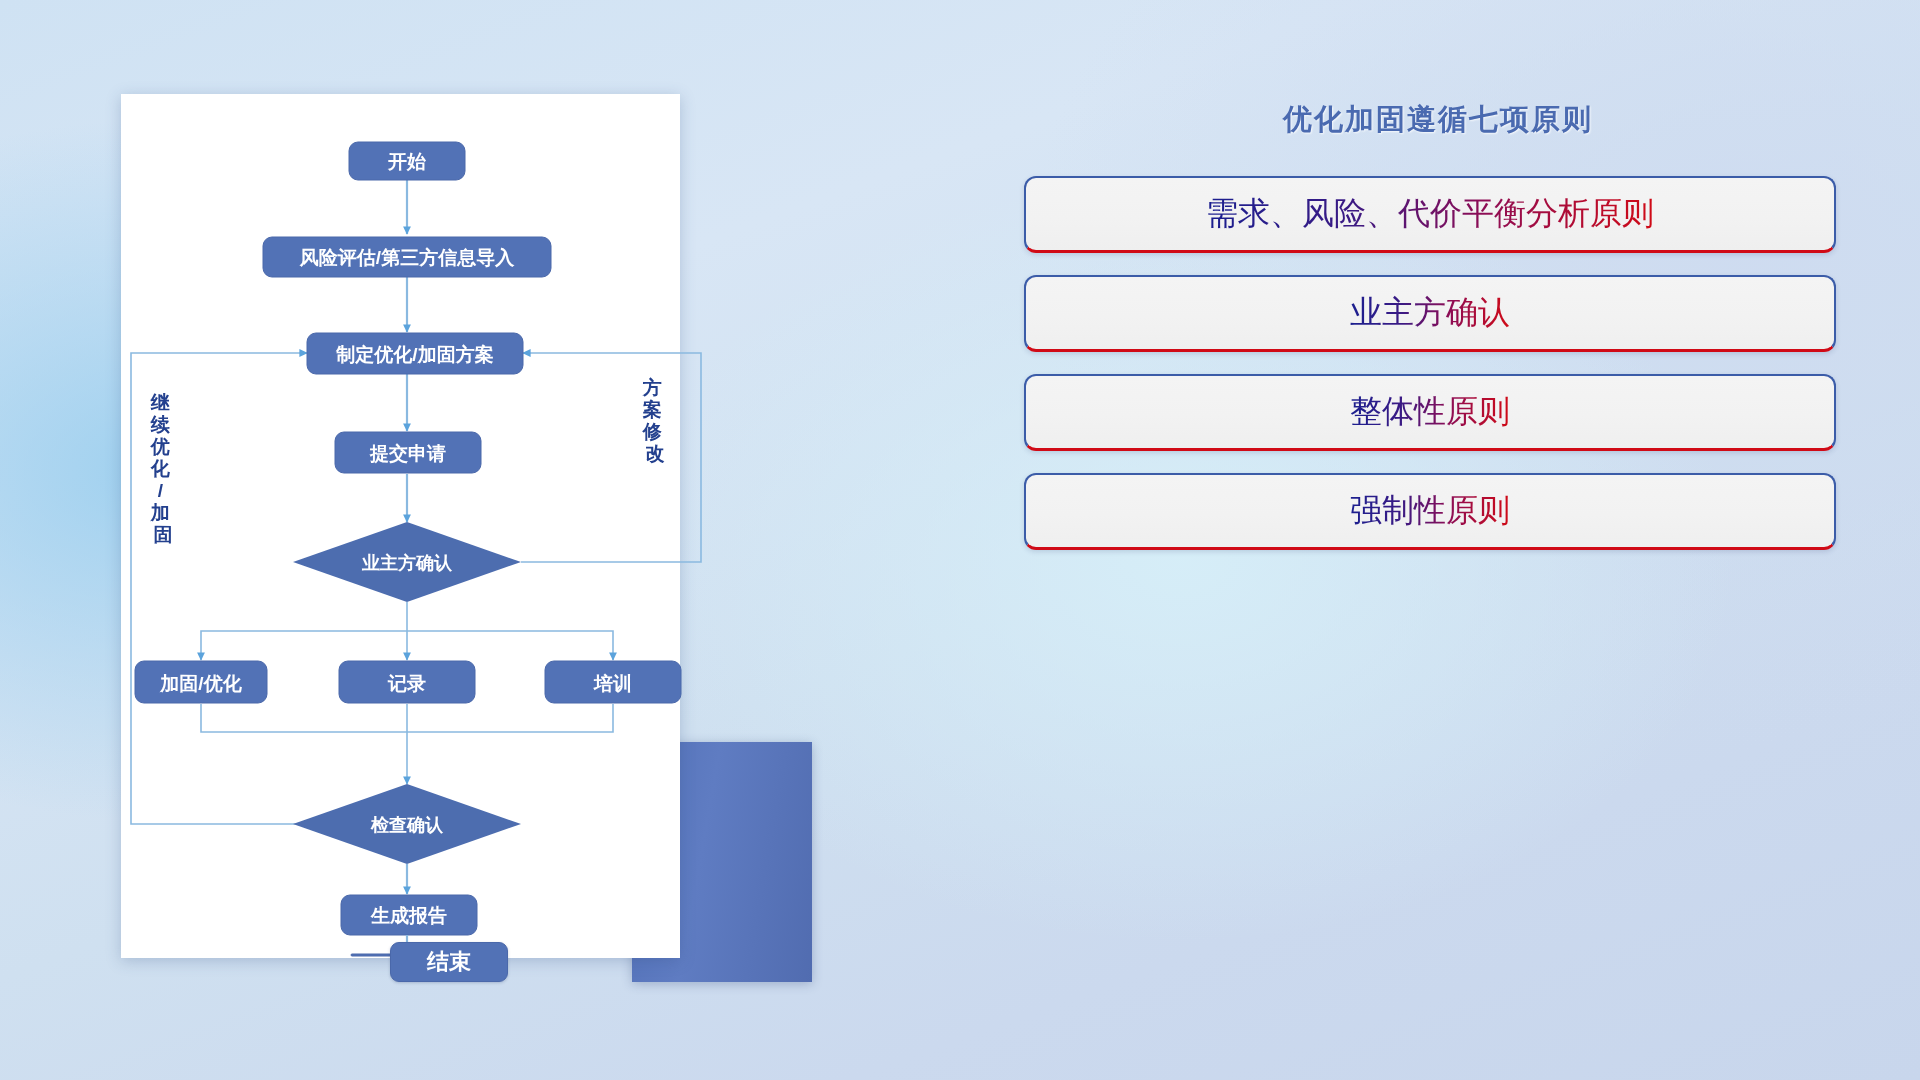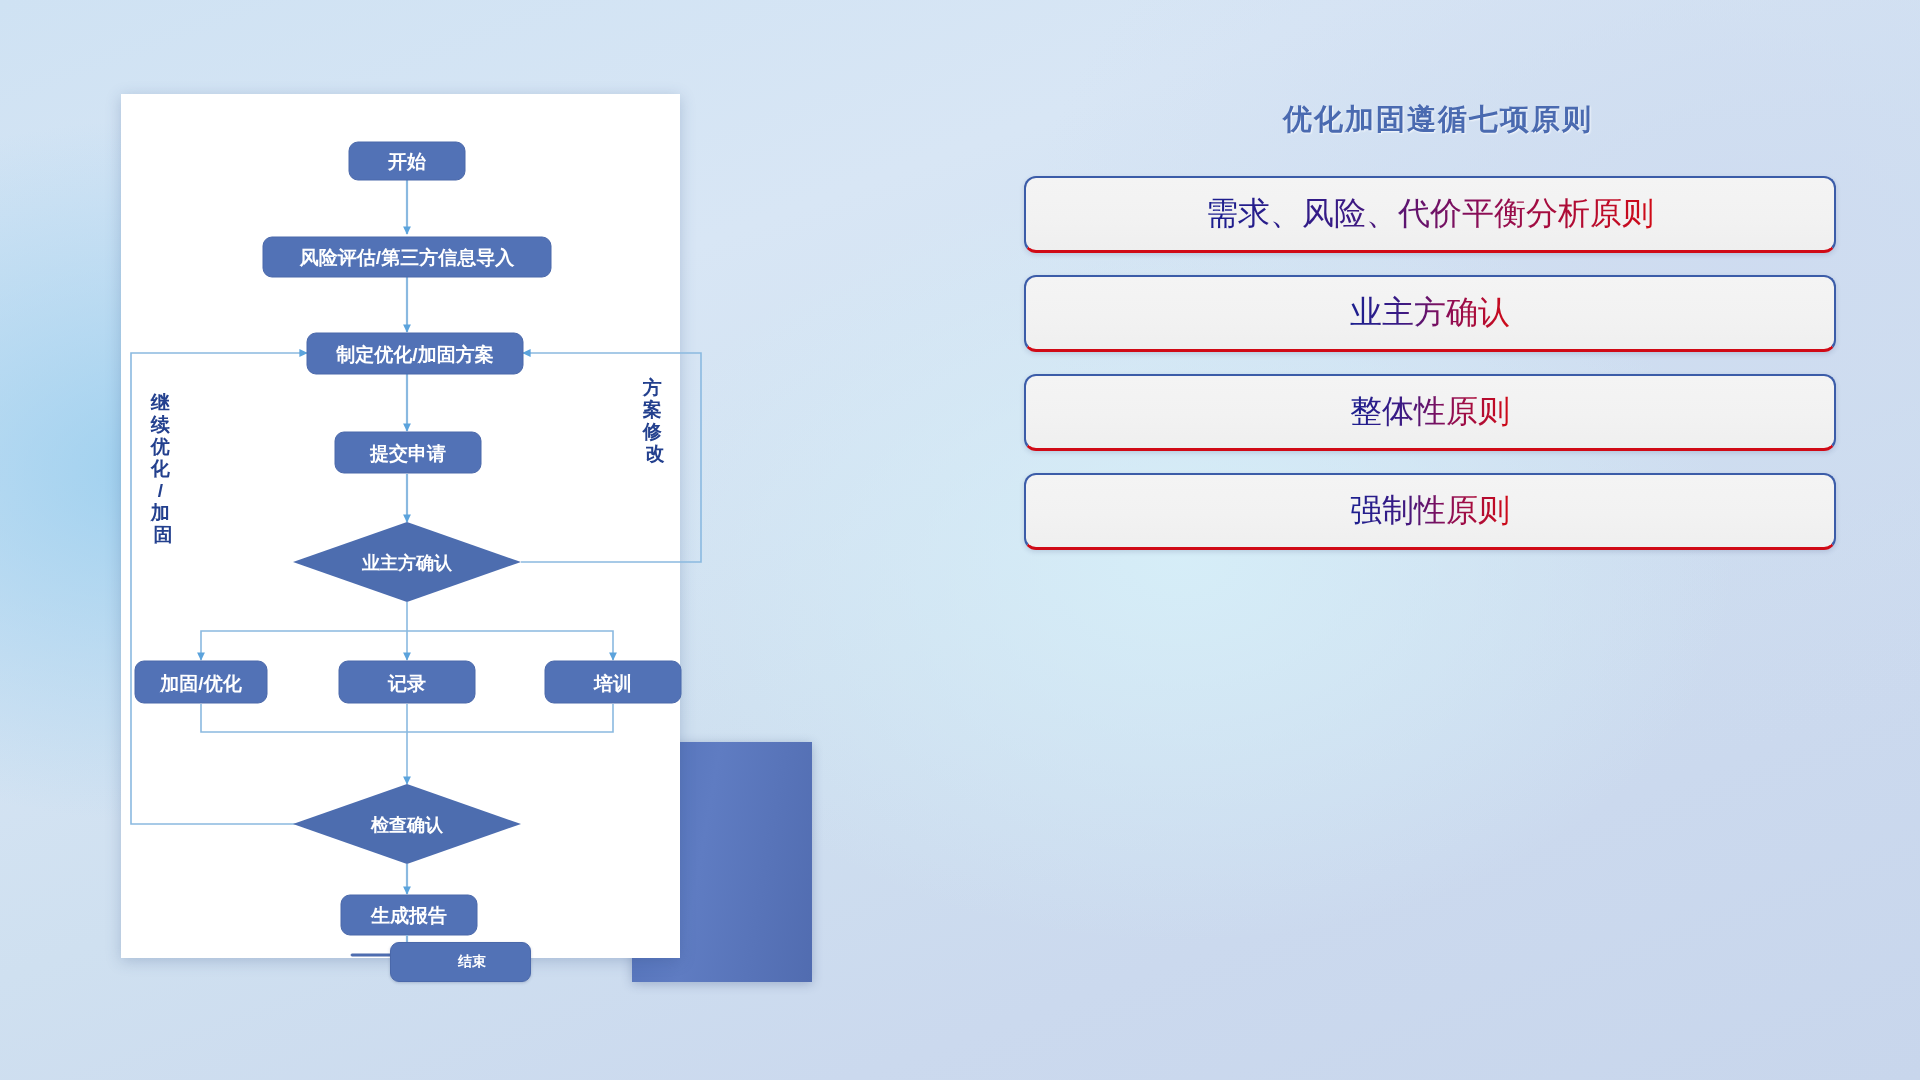--- a/index.html
+++ b/index.html
@@ -233,22 +233,22 @@
         <tspan x="534" dy="0">方</tspan>
         <tspan x="534" dy="22">案</tspan>
         <tspan x="534" dy="22">修</tspan>
         <tspan x="534" dy="22">改</tspan>
       </text>
     </svg>
   </div>
 
   <div style="position:absolute; left:390px; top:942px; width:116px; height:38px; border-radius:9px;
               background:#5272b6; border:1px solid #4a68aa; display:flex; align-items:center;
-              justify-content:center; color:#fff; font-weight:bold; font-size:14px;
-              box-shadow:0 1px 3px rgba(40,60,110,0.25);padding-left:23px;">
+              justify-content:center; color:#fff; font-weight:bold; font-size:22px;
+              box-shadow:0 1px 3px rgba(40,60,110,0.25);">
     <span>结束</span>
   </div>
 
   <div id="right-panel">
     <h1 id="panel-title">优化加固遵循七项原则</h1>
 
     <div id="card-list">
       <div class="principle-card">
         <span class="principle-label">需求、风险、代价平衡分析原则</span>
       </div>

